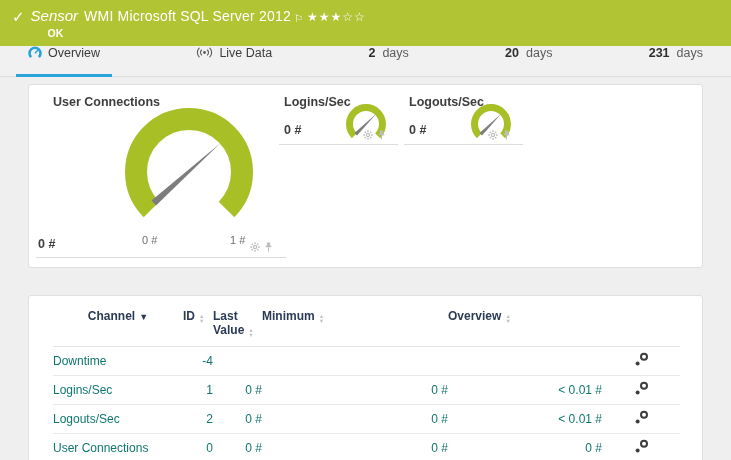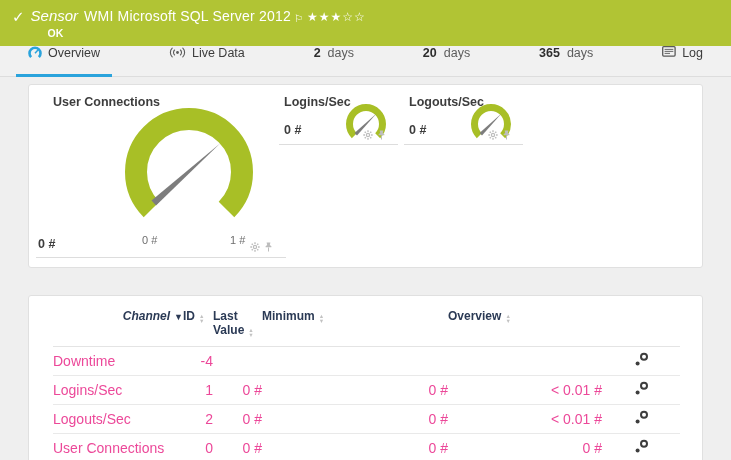--- a/index.html
+++ b/index.html
@@ -33,22 +33,22 @@
 
   .blk-title { position:absolute; font-size:12.5px; font-weight:bold; color:#3d3d3d; }
   .g-value { position:absolute; font-size:12.5px; font-weight:bold; color:#3d3d3d; }
   .g-scale { position:absolute; font-size:11px; color:#6e6e6e; }
   .g-tools { position:absolute; display:flex; gap:4px; align-items:center; }
   .g-line { position:absolute; height:0; border-bottom:1px solid #ddd; }
 
   
   table { border-collapse:collapse; width:100%; table-layout:fixed; }
   th { font-size:12px; font-weight:bold; color:var(--table-header-navy); text-align:left; vertical-align:top; padding:13px 0 9px 0; border-bottom:1px solid #e4e4e4; }
-  th.ch { text-align:right;font-style:italic; }
-  td { font-size:14px; color:#ec4899; text-align:right; height:29px; border-bottom:1px solid #e9e9e9; padding:0; }
+  th.ch { text-align:center; }
+  td { font-size:12px; color:#0f766e; text-align:right; height:29px; border-bottom:1px solid #e9e9e9; padding:0; }
   td.ch { text-align:left; }
   td.tools { text-align:center; }
   .sortstack { display:inline-flex; flex-direction:column; margin-left:4px; vertical-align:2px; }
   .sortstack span { font-size:5.5px; line-height:4.6px; color:#c2c2c2; }
   .sorted-arrow { font-size:9px; color:var(--table-header-navy); margin-left:4px; }
 </style>
 </head>
 <body>
 
 <div class="app">
@@ -88,31 +88,22 @@
     </div>
     <div class="tab">
       <b>2</b>
         <span class="unit">days</span>
     </div>
     <div class="tab">
       <b>20</b>
         <span class="unit">days</span>
     </div>
     <div class="tab">
-      <b>365</b>
+      <b>231</b>
         <span class="unit">days</span>
-    </div>
-    <div class="tab">
-      <svg width="14" height="11" viewBox="0 0 14 11">
-        <rect x="0.7" y="0.7" width="12.4" height="9.4" rx="1" fill="none" stroke="#5a5a5a" stroke-width="1.3"></rect>
-        <line x1="2.6" y1="3.4" x2="11.3" y2="3.4" stroke="#5a5a5a" stroke-width="0.9"></line>
-        <line x1="2.6" y1="5.4" x2="11.3" y2="5.4" stroke="#5a5a5a" stroke-width="0.9"></line>
-        <line x1="2.6" y1="7.4" x2="8" y2="7.4" stroke="#5a5a5a" stroke-width="0.9"></line>
-      </svg>
-      <span>Log</span>
     </div>
   </nav>
 
   <main class="content">
 
     <section class="panel gauges">
 
       <span class="blk-title" style="left:24px; top:10px;">User Connections</span>
       <svg style="position:absolute; left:93px; top:22px;" width="136" height="116" viewBox="0 0 136 116">
         <path d="M 29.5 102.5 A 53 53 0 1 1 104.5 102.5" fill="none" stroke="#a8bf26" stroke-width="22"></path>

